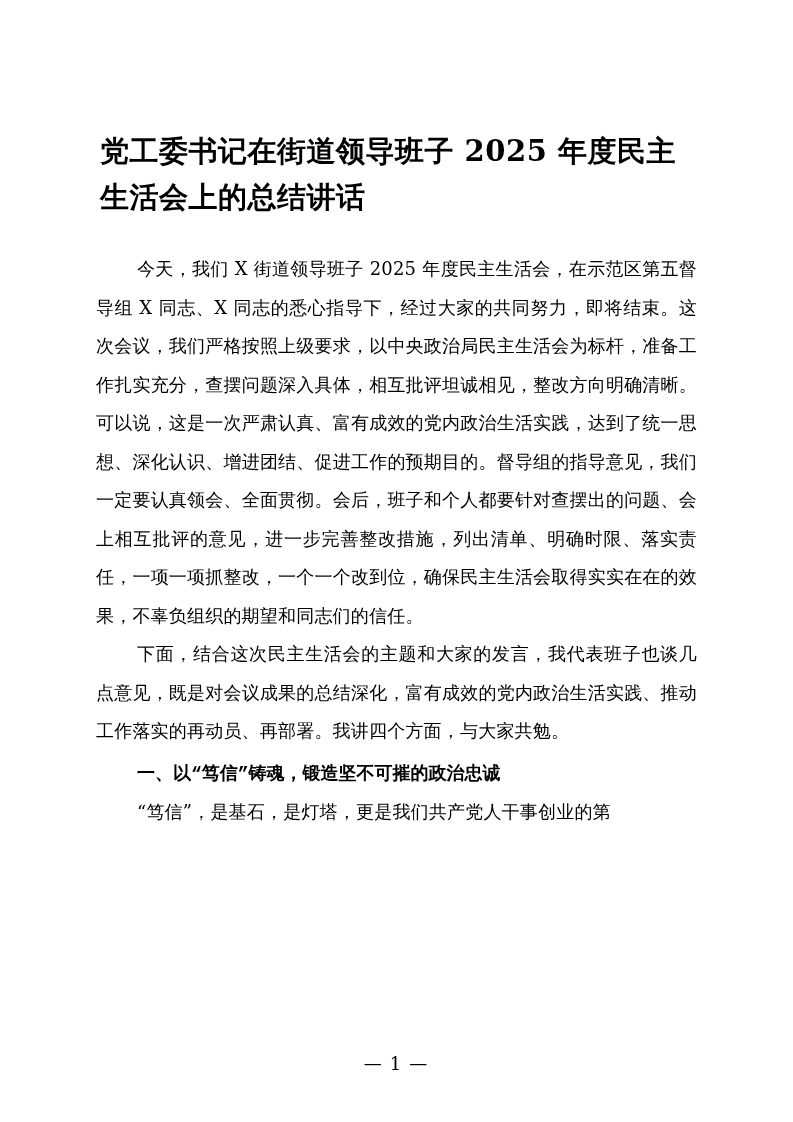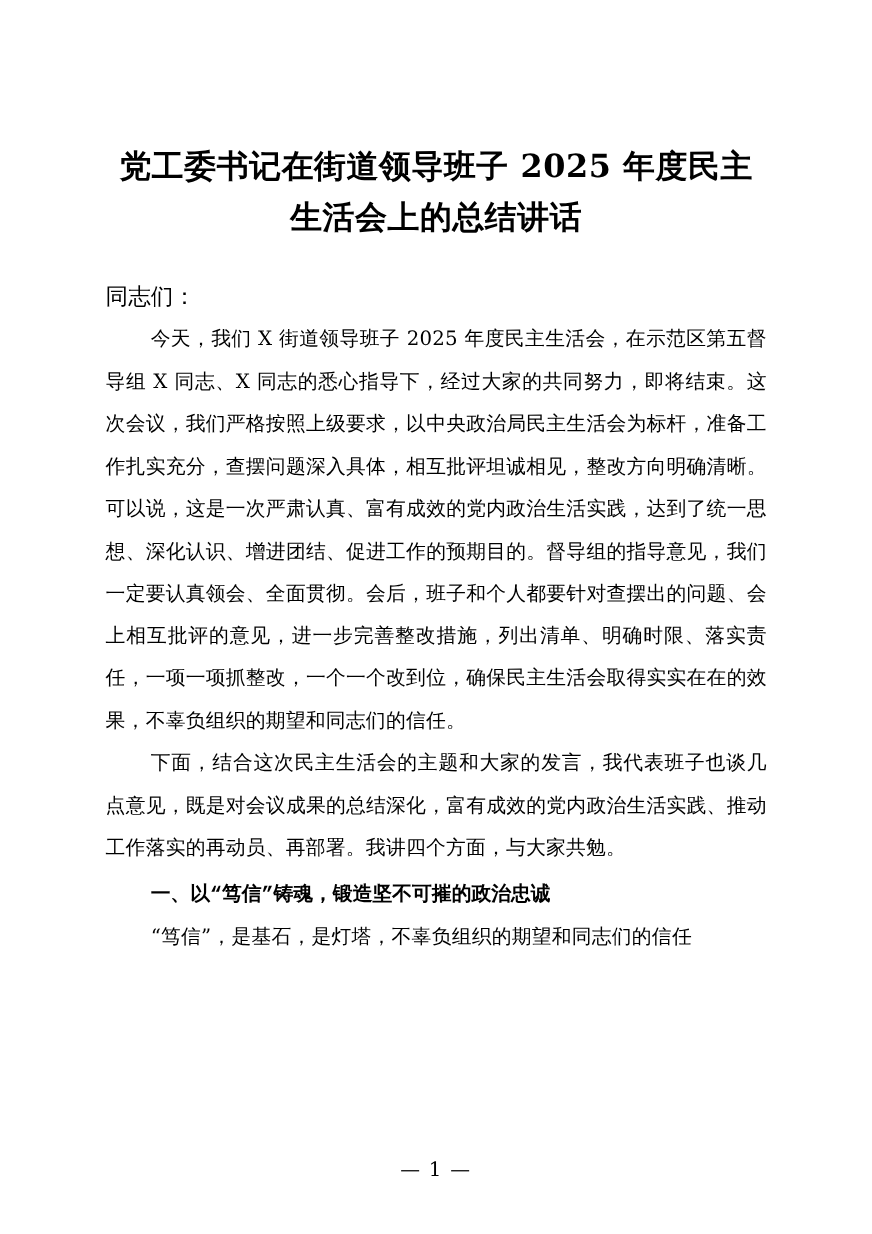--- a/index.html
+++ b/index.html
@@ -20,21 +20,21 @@
     width: 793px;
     height: 1122px;
     padding: 128px 96px 60px 96px;
     position: relative;
   }
   .doc-title {
     font-family: "DejaVu Serif", "Liberation Serif", serif;
     font-weight: bold;
     font-size: 29px;
     line-height: 46px;
-    text-align: center;
+    text-align: left;
     letter-spacing: 0.5px;
     margin: 0 0 30px 0;
     padding: 0 4px;
   }
   .salutation {
     font-size: 20.5px;
     line-height: 38px;
     margin: 0 0 2px 0;
     text-align: justify;
     text-justify: inter-ideograph;
@@ -71,27 +71,26 @@
     padding: 0 6px;
   }
 </style>
 </head>
 <body>
 
 <div class="page">
 
   <h1 class="doc-title">党工委书记在街道领导班子 2025 年度民主生活会上的总结讲话</h1>
 
-  <div class="salutation">同志们：</div>
 
   <p class="body-par">今天，我们 X 街道领导班子 2025 年度民主生活会，在示范区第五督导组 X 同志、X 同志的悉心指导下，经过大家的共同努力，即将结束。这次会议，我们严格按照上级要求，以中央政治局民主生活会为标杆，准备工作扎实充分，查摆问题深入具体，相互批评坦诚相见，整改方向明确清晰。可以说，这是一次严肃认真、富有成效的党内政治生活实践，达到了统一思想、深化认识、增进团结、促进工作的预期目的。督导组的指导意见，我们一定要认真领会、全面贯彻。会后，班子和个人都要针对查摆出的问题、会上相互批评的意见，进一步完善整改措施，列出清单、明确时限、落实责任，一项一项抓整改，一个一个改到位，确保民主生活会取得实实在在的效果，不辜负组织的期望和同志们的信任。</p>
 
   <p class="body-par">下面，结合这次民主生活会的主题和大家的发言，我代表班子也谈几点意见，既是对会议成果的总结深化，富有成效的党内政治生活实践、推动工作落实的再动员、再部署。我讲四个方面，与大家共勉。</p>
 
   <h2 class="section-heading">一、以“笃信”铸魂，锻造坚不可摧的政治忠诚</h2>
 
-  <p class="body-par">“笃信”，是基石，是灯塔，不辜负组织的期望和同志们的信任</p>
+  <p class="body-par">“笃信”，是基石，是灯塔，更是我们共产党人干事创业的第</p>
 
   <div class="page-number">
     <span class="dash">—</span><span>1</span><span class="dash">—</span>
   </div>
 
 </div>
 
 </body></html>

